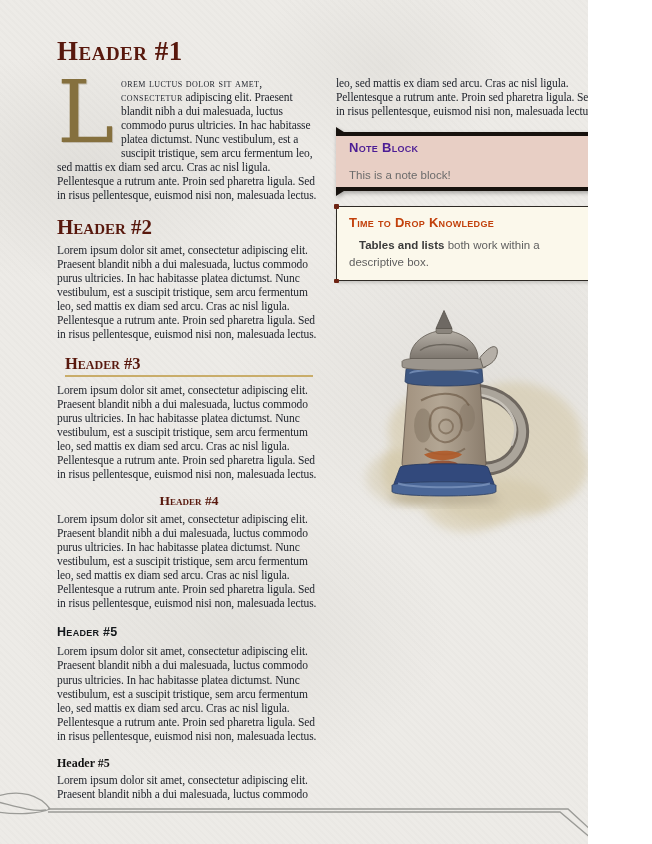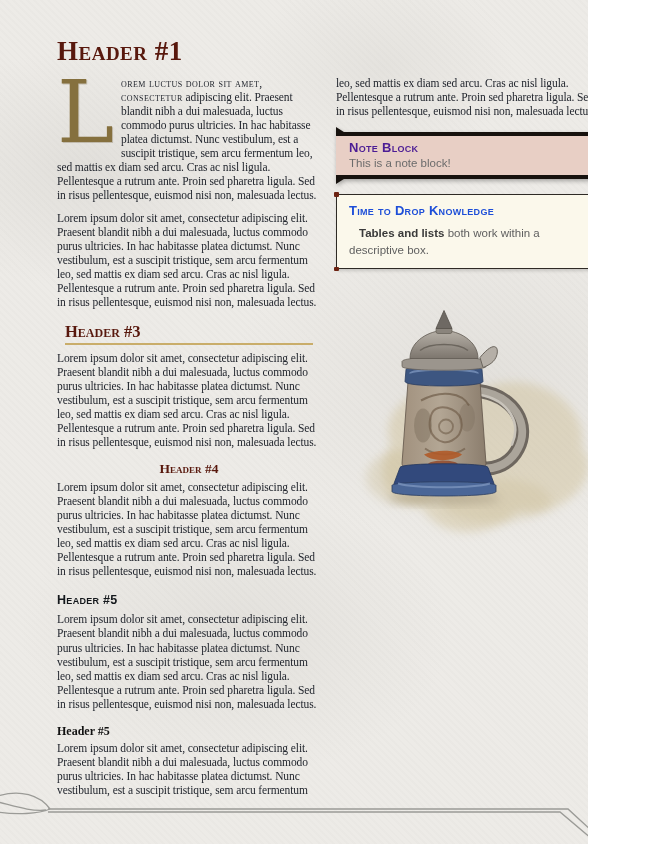--- a/index.html
+++ b/index.html
@@ -39,30 +39,30 @@
     padding:2px 7px 0 0;
     text-shadow:1px 1px 0 rgba(90,70,30,.25);
   }
 
   
   .note{margin:6px 0 10px;filter:drop-shadow(1px 2px 2px rgba(0,0,0,.30));}
   .note-bar{display:block;width:100%;height:9px;}
   .note-body{background:#E8CFC5;padding:4px 13px 6px;}
   .note-title{font-family:"Liberation Sans",sans-serif;font-variant:small-caps;font-weight:700;
       font-size:13px;color:#4c1d95;letter-spacing:.3px;}
-  .note-text{font-family:"Liberation Sans",sans-serif;font-size:11.5px;color:#6b6b6b;margin-top:2px;}
+  .note-text{font-family:"Liberation Sans",sans-serif;font-size:11.5px;color:#6b6b6b;margin-top:14px;}
 
   
   .descriptive{position:relative;background:#FBF8EB;border:1.5px solid #2e2a25;
       padding:8px 12px 10px;margin:8px 0 0;box-shadow:1px 2px 3px rgba(0,0,0,.15);}
   .descriptive .dot{position:absolute;width:4.5px;height:4.5px;background:#6d2312;border-radius:1px;}
   .dot.tl{left:-3px;top:-3px;} .dot.tr{right:-3px;top:-3px;}
   .dot.bl{left:-3px;bottom:-3px;} .dot.br{right:-3px;bottom:-3px;}
   .desc-title{font-family:"Liberation Sans",sans-serif;font-variant:small-caps;font-weight:700;
-      font-size:13px;color:#1d4ed8;letter-spacing:.3px;margin-bottom:7px;}
+      font-size:13px;color:#c2410c;letter-spacing:.3px;margin-bottom:7px;}
   .desc-text{font-family:"Liberation Sans",sans-serif;font-size:11.5px;line-height:1.45;color:#5f5f5f;}
   .desc-text.indent{text-indent:10px;margin-top:2px;}
   .desc-bold{font-weight:700;color:#3a3a3a;}
 
   .stein-wrap{position:absolute;left:10px;top:222px;width:262px;height:280px;}
 
   .footer-art{position:absolute;left:0;bottom:0;width:652px;height:62px;}
 </style>
 </head>
 <body>
@@ -70,20 +70,21 @@
 <div class="page">
 
   <div class="col col-left">
 
     <h1>Header #1</h1>
     <p class="body">
       <span class="dropcap">L</span><span class="lead-caps">orem luctus dolor sit amet, consectetur</span>
       <span>adipiscing elit. Praesent blandit nibh a dui malesuada, luctus commodo purus ultricies. In hac habitasse platea dictumst. Nunc vestibulum, est a suscipit tristique, sem arcu fermentum leo, sed mattis ex diam sed arcu. Cras ac nisl ligula. Pellentesque a rutrum ante. Proin sed pharetra ligula. Sed in risus pellentesque, euismod nisi non, malesuada lectus.</span>
     </p>
 
+    <h2>Header #2</h2>
     <p class="body">Lorem ipsum dolor sit amet, consectetur adipiscing elit. Praesent blandit nibh a dui malesuada, luctus commodo purus ultricies. In hac habitasse platea dictumst. Nunc vestibulum, est a suscipit tristique, sem arcu fermentum leo, sed mattis ex diam sed arcu. Cras ac nisl ligula. Pellentesque a rutrum ante. Proin sed pharetra ligula. Sed in risus pellentesque, euismod nisi non, malesuada lectus.</p>
 
     <h3>Header #3</h3>
     <p class="body">Lorem ipsum dolor sit amet, consectetur adipiscing elit. Praesent blandit nibh a dui malesuada, luctus commodo purus ultricies. In hac habitasse platea dictumst. Nunc vestibulum, est a suscipit tristique, sem arcu fermentum leo, sed mattis ex diam sed arcu. Cras ac nisl ligula. Pellentesque a rutrum ante. Proin sed pharetra ligula. Sed in risus pellentesque, euismod nisi non, malesuada lectus.</p>
 
     <h4>Header #4</h4>
     <p class="body">Lorem ipsum dolor sit amet, consectetur adipiscing elit. Praesent blandit nibh a dui malesuada, luctus commodo purus ultricies. In hac habitasse platea dictumst. Nunc vestibulum, est a suscipit tristique, sem arcu fermentum leo, sed mattis ex diam sed arcu. Cras ac nisl ligula. Pellentesque a rutrum ante. Proin sed pharetra ligula. Sed in risus pellentesque, euismod nisi non, malesuada lectus.</p>
 
     <h5>Header #5</h5>
     <p class="body">Lorem ipsum dolor sit amet, consectetur adipiscing elit. Praesent blandit nibh a dui malesuada, luctus commodo purus ultricies. In hac habitasse platea dictumst. Nunc vestibulum, est a suscipit tristique, sem arcu fermentum leo, sed mattis ex diam sed arcu. Cras ac nisl ligula. Pellentesque a rutrum ante. Proin sed pharetra ligula. Sed in risus pellentesque, euismod nisi non, malesuada lectus.</p>

